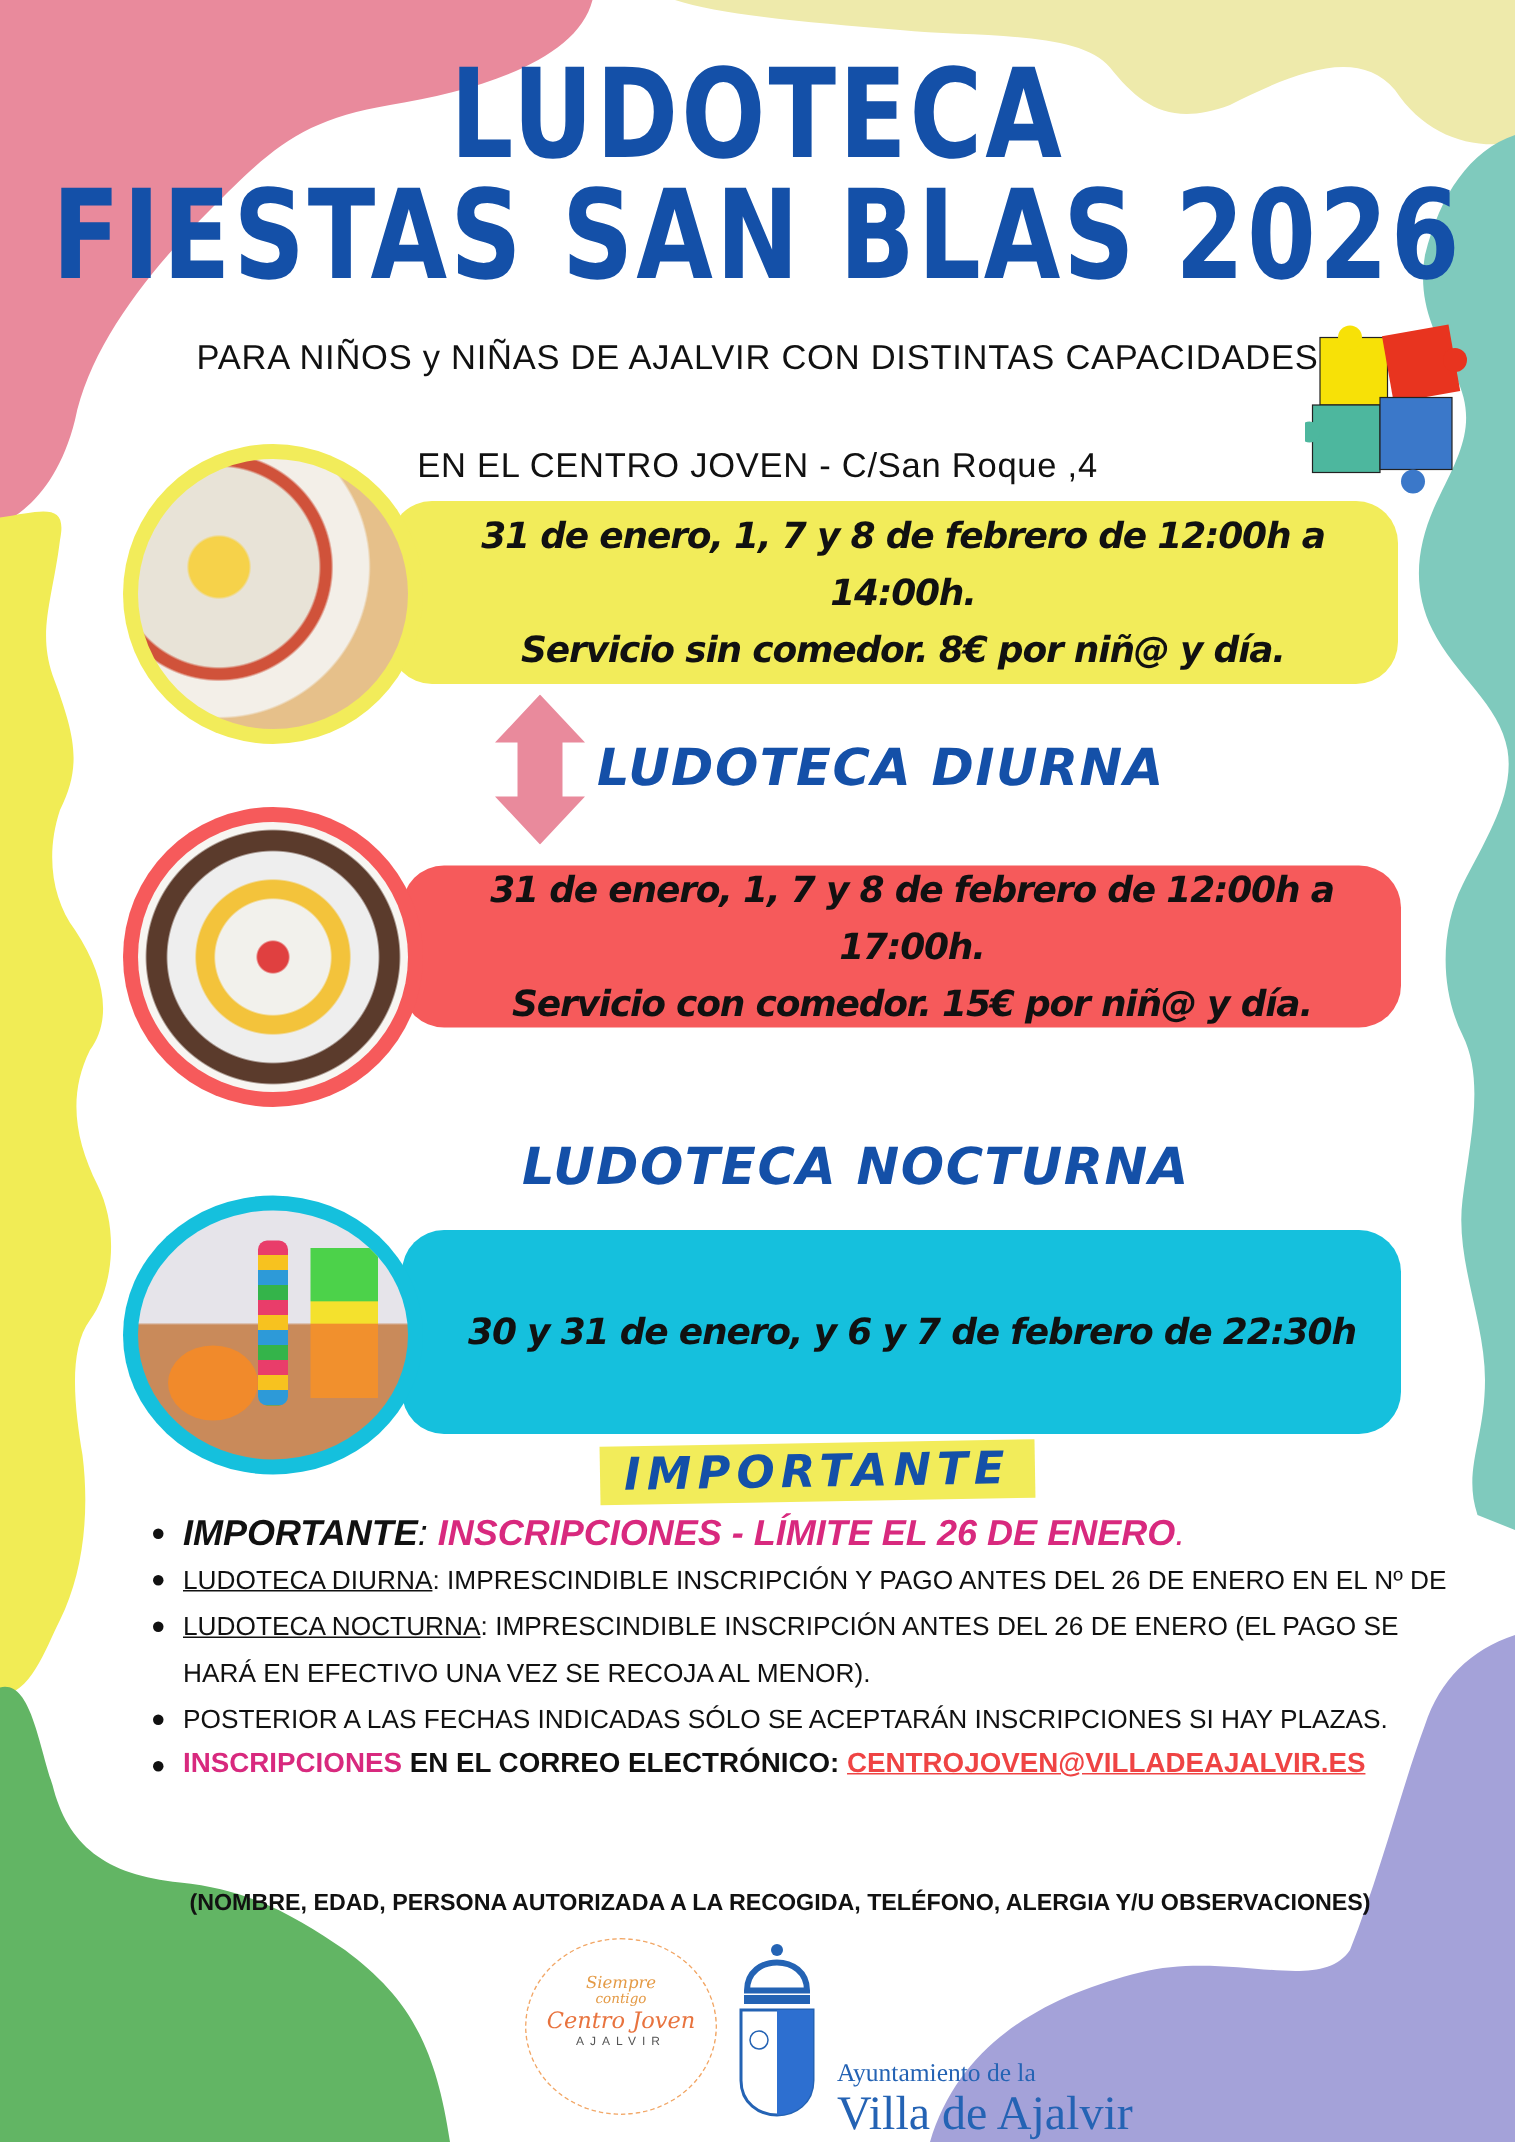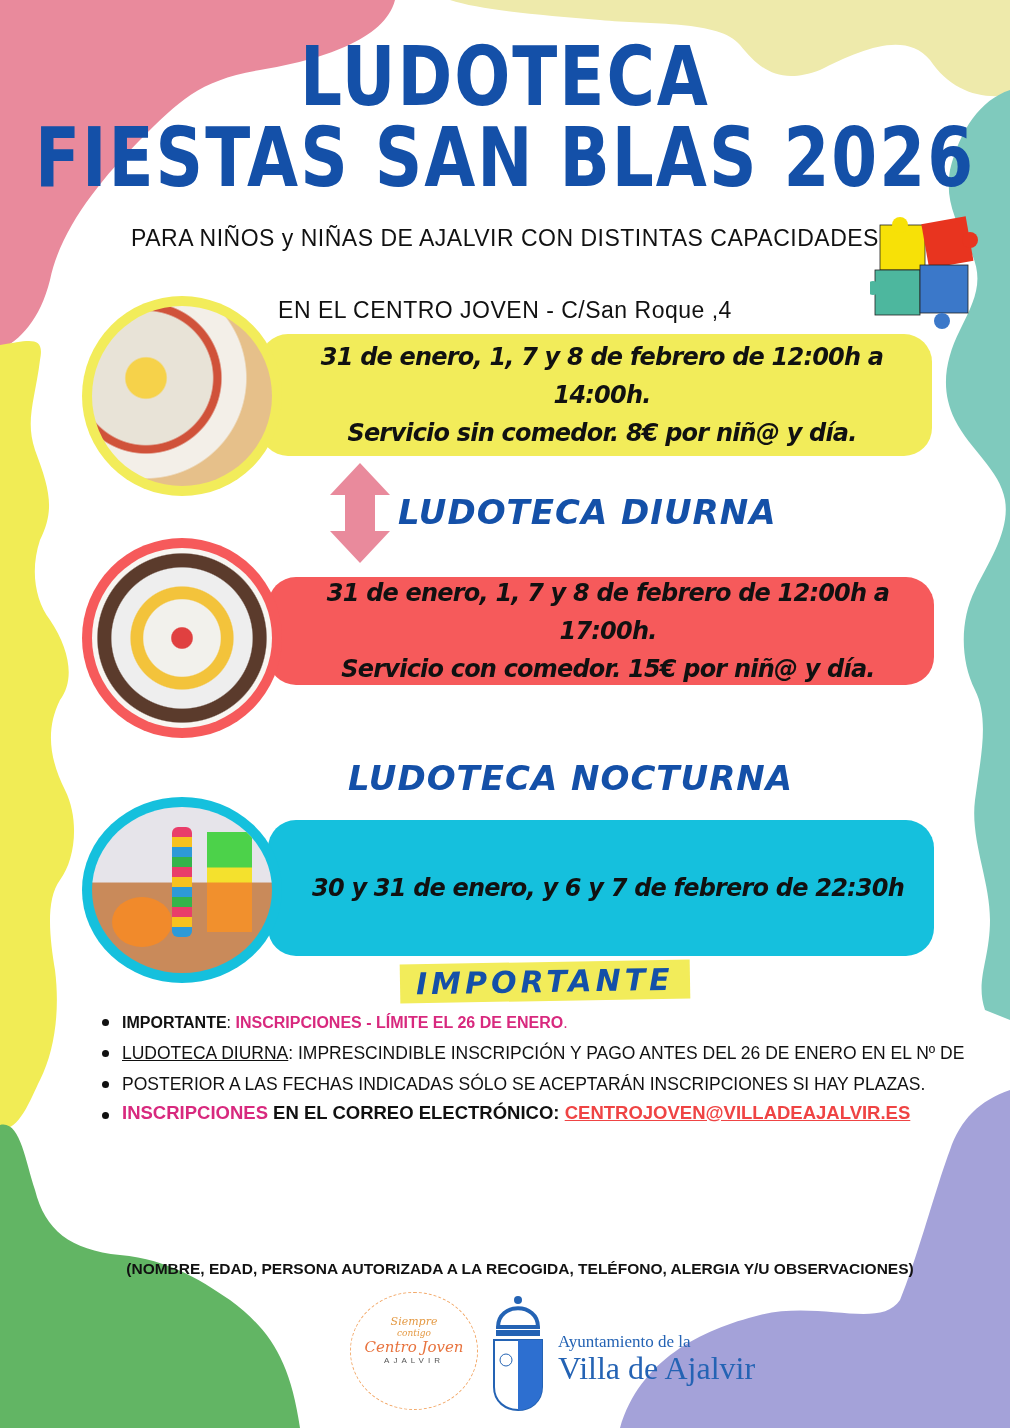--- a/index.html
+++ b/index.html
@@ -54,21 +54,21 @@
     background: #111; border-radius: 50%;
   }
   .pink { color: #d8297e; }
   .blue { color: #4e7be0; }
   .u { text-decoration: underline; }
   .b { font-weight: bold; }
   .footnote {
     font-size: 15.5px; font-weight: bold; color: #111; text-align: center;
     font-family: "Liberation Sans", sans-serif;
   }
-  .logo-text-small { font-family: "Liberation Serif", serif; color: #2463b4; font-size: 17px; }
+  .logo-text-small { font-family: "Liberation Serif", serif; color: #2463b4; font-size: 17px; margin-top: 40px; }
   .logo-text-big { font-family: "Liberation Serif", serif; color: #2463b4; font-size: 32px; line-height: 1; }
 </style>
 </head>
 <body>
 
 <svg class="bg" width="1010" height="1428" viewBox="0 0 1010 1428">
   <path d="M0,0 L395,0 C385,40 320,60 260,70 C200,80 180,100 140,140 C100,180 60,230 50,280 C40,320 20,340 0,350 Z" fill="#e98a9c"></path>
   <path d="M450,0 L1010,0 L1010,95 C980,100 950,90 930,60 C905,30 860,50 820,70 C780,85 760,70 740,45 C720,20 650,25 600,20 C540,15 480,10 450,0 Z" fill="#eeeaab"></path>
   <path d="M0,345 C30,340 45,335 40,360 C35,400 25,420 35,450 C50,490 55,510 40,540 C30,570 35,600 50,620 C70,650 75,680 60,700 C45,730 50,760 65,790 C80,820 75,860 60,880 C45,900 50,940 55,970 C60,1010 55,1050 40,1080 C30,1100 20,1130 0,1130 Z" fill="#f1ec55"></path>
   <path d="M0,1125 C20,1120 25,1160 35,1190 C45,1230 70,1250 120,1255 C170,1260 200,1280 230,1300 C270,1330 290,1360 300,1428 L0,1428 Z" fill="#62b564"></path>
@@ -123,25 +123,29 @@
   <div class="circle" style="width:100%;height:100%;background:linear-gradient(180deg,#e6e4ea 0 45%, #c98a5a 46% 100%);position:relative;">
     <div style="position:absolute;left:80px;top:20px;width:20px;height:110px;background:repeating-linear-gradient(180deg,#e93d6a 0 10px,#f7c21f 10px 20px,#2d9ad8 20px 30px,#34b44a 30px 40px);border-radius:6px;"></div>
     <div style="position:absolute;left:115px;top:25px;width:45px;height:100px;background:linear-gradient(180deg,#4cd24a 0 35%,#f4e12d 36% 50%,#f1902d 51%);"></div>
     <div style="position:absolute;left:20px;top:90px;width:60px;height:50px;background:#f18a2b;border-radius:50%;"></div>
   </div>
 </div>
 
 <div class="layer imp-head" style="left:400px;top:962px;">IMPORTANTE</div>
 
 <ul class="layer notes" style="left:98px;top:1007px;width:880px;">
-  <li style="font-size:16px;">
+  <li style="font-size:24px;font-style:italic;">
     <span class="b">IMPORTANTE</span><span>: </span><span class="pink b">INSCRIPCIONES - LÍMITE EL 26 DE ENERO</span><span class="pink">.</span>
   </li>
   <li>
     <span class="u">LUDOTECA DIURNA</span><span>: IMPRESCINDIBLE INSCRIPCIÓN Y PAGO ANTES DEL 26 DE ENERO EN EL Nº DE</span><br>
+  </li>
+  <li>
+    <span class="u">LUDOTECA NOCTURNA</span><span>: IMPRESCINDIBLE INSCRIPCIÓN ANTES DEL 26 DE ENERO (EL PAGO SE</span><br>
+    <span>HARÁ EN EFECTIVO UNA VEZ SE RECOJA AL MENOR).</span>
   </li>
   <li>
     <span>POSTERIOR A LAS FECHAS INDICADAS SÓLO SE  ACEPTARÁN INSCRIPCIONES SI HAY PLAZAS.</span>
   </li>
   <li style="font-size:18.5px;font-weight:bold;line-height:26px;">
     <span class="pink">INSCRIPCIONES</span><span> EN EL CORREO ELECTRÓNICO: </span><a class="u" style="color:#ef4444;">CENTROJOVEN@VILLADEAJALVIR.ES</a>
   </li>
 </ul>
 <div class="layer footnote" style="left:60px;top:1260px;width:920px;">(NOMBRE, EDAD, PERSONA AUTORIZADA A LA RECOGIDA, TELÉFONO, ALERGIA Y/U OBSERVACIONES)</div>
 

